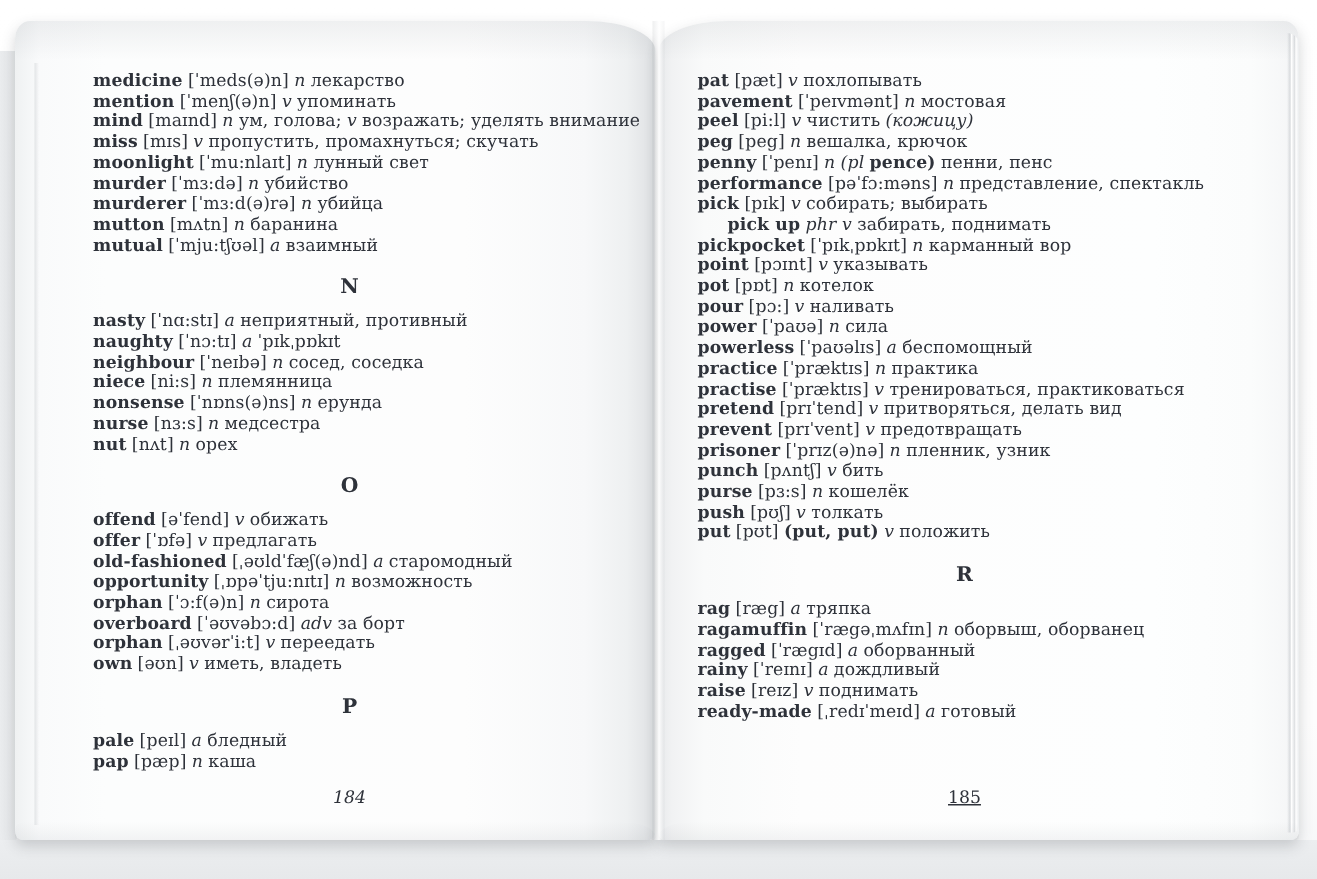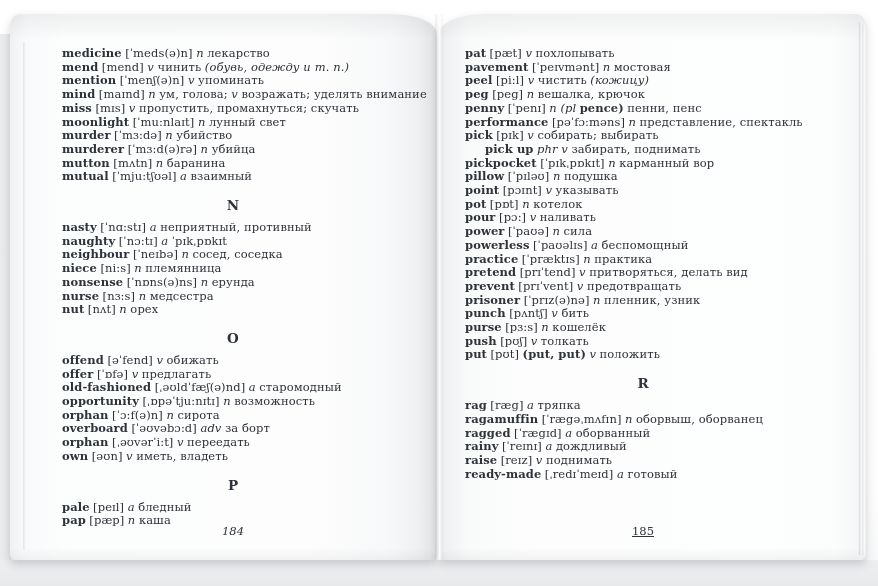--- a/index.html
+++ b/index.html
@@ -105,21 +105,20 @@
 
 <div class="photo">
   <div class="left-wall"></div>
   <div class="floor"></div>
 
   <div class="book">
     <div class="page page-left">
       <div class="edge-left"></div>
       <div class="page-content">
           <div class="entry"><span class="s-b">medicine</span><span class="s-r">[ˈmeds(ə)n]</span><span class="s-i">n</span><span class="s-r">лекарство</span></div>
-          <div class="entry"><span class="s-b">mend</span><span class="s-r">[mend]</span><span class="s-i">v</span><span class="s-r">чинить</span><span class="s-i">(обувь, одежду и т. п.)</span></div>
           <div class="entry"><span class="s-b">mention</span><span class="s-r">[ˈmenʃ(ə)n]</span><span class="s-i">v</span><span class="s-r">упоминать</span></div>
           <div class="entry"><span class="s-b">mind</span><span class="s-r">[maɪnd]</span><span class="s-i">n</span><span class="s-r">ум, голова;</span><span class="s-i">v</span><span class="s-r">возражать; уделять внимание</span></div>
           <div class="entry"><span class="s-b">miss</span><span class="s-r">[mɪs]</span><span class="s-i">v</span><span class="s-r">пропустить, промахнуться; скучать</span></div>
           <div class="entry"><span class="s-b">moonlight</span><span class="s-r">[ˈmu:nlaɪt]</span><span class="s-i">n</span><span class="s-r">лунный свет</span></div>
           <div class="entry"><span class="s-b">murder</span><span class="s-r">[ˈmɜ:də]</span><span class="s-i">n</span><span class="s-r">убийство</span></div>
           <div class="entry"><span class="s-b">murderer</span><span class="s-r">[ˈmɜ:d(ə)rə]</span><span class="s-i">n</span><span class="s-r">убийца</span></div>
           <div class="entry"><span class="s-b">mutton</span><span class="s-r">[mʌtn]</span><span class="s-i">n</span><span class="s-r">баранина</span></div>
           <div class="entry"><span class="s-b">mutual</span><span class="s-r">[ˈmju:tʃʊəl]</span><span class="s-i">a</span><span class="s-r">взаимный</span></div>
           <div class="section-heading">N</div>
           <div class="entry"><span class="s-b">nasty</span><span class="s-r">[ˈnɑ:stɪ]</span><span class="s-i">a</span><span class="s-r">неприятный, противный</span></div>
@@ -149,27 +148,27 @@
       <div class="page-content">
           <div class="entry"><span class="s-b">pat</span><span class="s-r">[pæt]</span><span class="s-i">v</span><span class="s-r">похлопывать</span></div>
           <div class="entry"><span class="s-b">pavement</span><span class="s-r">[ˈpeɪvmənt]</span><span class="s-i">n</span><span class="s-r">мостовая</span></div>
           <div class="entry"><span class="s-b">peel</span><span class="s-r">[pi:l]</span><span class="s-i">v</span><span class="s-r">чистить</span><span class="s-i">(кожицу)</span></div>
           <div class="entry"><span class="s-b">peg</span><span class="s-r">[peg]</span><span class="s-i">n</span><span class="s-r">вешалка, крючок</span></div>
           <div class="entry"><span class="s-b">penny</span><span class="s-r">[ˈpenɪ]</span><span class="s-i">n</span><span class="s-i">(pl</span><span class="s-b">pence)</span><span class="s-r">пенни, пенс</span></div>
           <div class="entry"><span class="s-b">performance</span><span class="s-r">[pəˈfɔ:məns]</span><span class="s-i">n</span><span class="s-r">представление, спектакль</span></div>
           <div class="entry"><span class="s-b">pick</span><span class="s-r">[pɪk]</span><span class="s-i">v</span><span class="s-r">собирать; выбирать</span></div>
           <div class="entry indent"><span class="s-b">pick up</span><span class="s-i">phr v</span><span class="s-r">забирать, поднимать</span></div>
           <div class="entry"><span class="s-b">pickpocket</span><span class="s-r">[ˈpɪkˌpɒkɪt]</span><span class="s-i">n</span><span class="s-r">карманный вор</span></div>
-          <div class="entry"><span class="s-b">pillow</span><span class="s-r">[ˈpɪləʊ]</span><span class="s-i">n</span><span class="s-r">подушка</span></div>
           <div class="entry"><span class="s-b">point</span><span class="s-r">[pɔɪnt]</span><span class="s-i">v</span><span class="s-r">указывать</span></div>
           <div class="entry"><span class="s-b">pot</span><span class="s-r">[pɒt]</span><span class="s-i">n</span><span class="s-r">котелок</span></div>
           <div class="entry"><span class="s-b">pour</span><span class="s-r">[pɔ:]</span><span class="s-i">v</span><span class="s-r">наливать</span></div>
           <div class="entry"><span class="s-b">power</span><span class="s-r">[ˈpaʊə]</span><span class="s-i">n</span><span class="s-r">сила</span></div>
           <div class="entry"><span class="s-b">powerless</span><span class="s-r">[ˈpaʊəlɪs]</span><span class="s-i">a</span><span class="s-r">беспомощный</span></div>
           <div class="entry"><span class="s-b">practice</span><span class="s-r">[ˈpræktɪs]</span><span class="s-i">n</span><span class="s-r">практика</span></div>
+          <div class="entry"><span class="s-b">practise</span><span class="s-r">[ˈpræktɪs]</span><span class="s-i">v</span><span class="s-r">тренироваться, практиковаться</span></div>
           <div class="entry"><span class="s-b">pretend</span><span class="s-r">[prɪˈtend]</span><span class="s-i">v</span><span class="s-r">притворяться, делать вид</span></div>
           <div class="entry"><span class="s-b">prevent</span><span class="s-r">[prɪˈvent]</span><span class="s-i">v</span><span class="s-r">предотвращать</span></div>
           <div class="entry"><span class="s-b">prisoner</span><span class="s-r">[ˈprɪz(ə)nə]</span><span class="s-i">n</span><span class="s-r">пленник, узник</span></div>
           <div class="entry"><span class="s-b">punch</span><span class="s-r">[pʌntʃ]</span><span class="s-i">v</span><span class="s-r">бить</span></div>
           <div class="entry"><span class="s-b">purse</span><span class="s-r">[pɜ:s]</span><span class="s-i">n</span><span class="s-r">кошелёк</span></div>
           <div class="entry"><span class="s-b">push</span><span class="s-r">[pʊʃ]</span><span class="s-i">v</span><span class="s-r">толкать</span></div>
           <div class="entry"><span class="s-b">put</span><span class="s-r">[pʊt]</span><span class="s-b">(put, put)</span><span class="s-i">v</span><span class="s-r">положить</span></div>
           <div class="section-heading">R</div>
           <div class="entry"><span class="s-b">rag</span><span class="s-r">[ræg]</span><span class="s-i">a</span><span class="s-r">тряпка</span></div>
           <div class="entry"><span class="s-b">ragamuffin</span><span class="s-r">[ˈrægəˌmʌfɪn]</span><span class="s-i">n</span><span class="s-r">оборвыш, оборванец</span></div>

